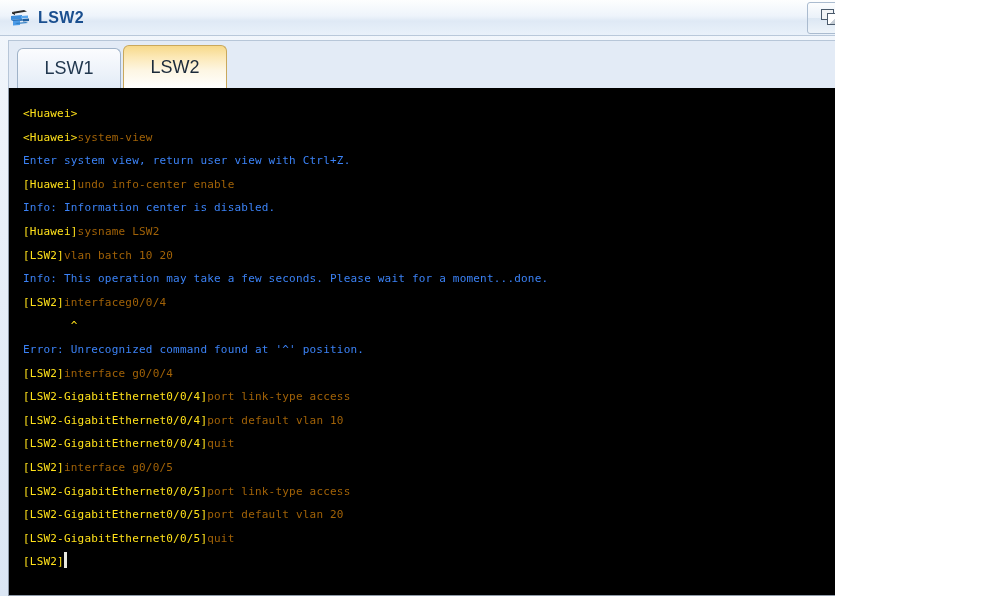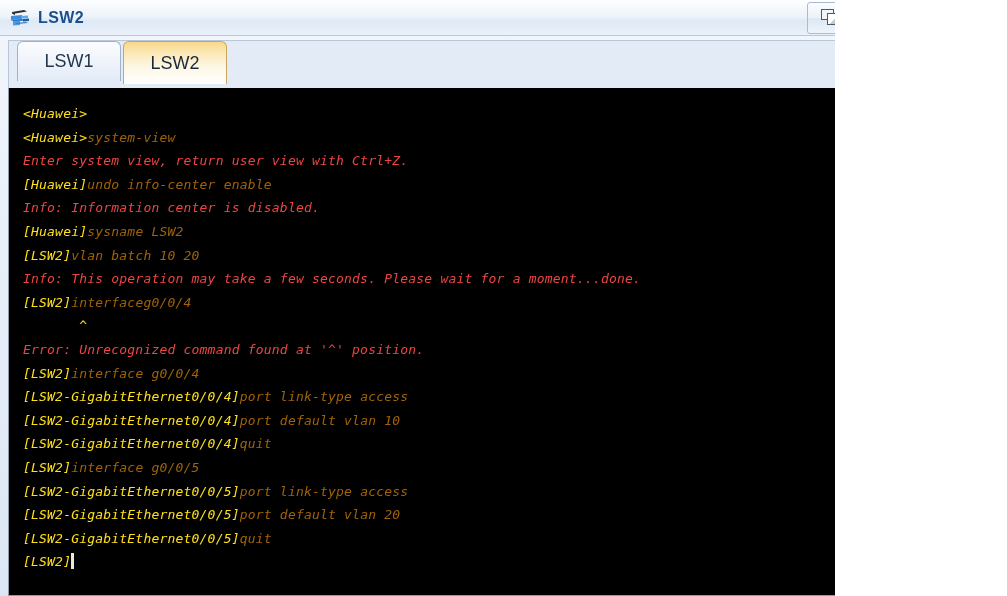--- a/index.html
+++ b/index.html
@@ -117,21 +117,21 @@
   .tab-strip {
     position: absolute;
     left: 8px; top: 40px;
     width: 991px;
     height: 48px;
     background: #e3ebf6;
     border: 1px solid #b7c6d8;
     border-bottom: none;
     box-sizing: border-box;
     display: flex;
-    align-items: flex-start;
+    align-items: flex-end;
     padding-left: 8px;
   }
   .tab {
     height: 40px;
     min-width: 104px;
     margin-right: 2px;
     display: flex;
     align-items: center;
     justify-content: center;
     border: 1px solid #9fb2c8;
@@ -169,30 +169,29 @@
     overflow: hidden;
   }
   .terminal {
     position: absolute;
     left: 0; top: 0;
     right: 0; bottom: 0;
     background: #000000;
     padding: 14px 0 0 14px;
     box-sizing: border-box;
     font-family: "DejaVu Sans Mono", "Liberation Mono", monospace;
-    font-size: 13px;
+    font-size: 11px;
     line-height: 23.6px;
     overflow: hidden;
     white-space: pre;
     letter-spacing: 0.2px;
-    font-style: italic;
   }
   .line { white-space: pre; }
   .c-prompt { color: #ffe11a; }
-  .c-out    { color: #ef4444; text-align: right; }
+  .c-out    { color: #3b82f6; text-align: right; }
   .c-cmd    { color: #a16207; }
   .c-caret  { color: #ffe11a; }
   .cursor {
     display: inline-block;
     width: 3px;
     height: 16px;
     background: #e8e8e0;
     vertical-align: -3px;
   }
   .watermark {

